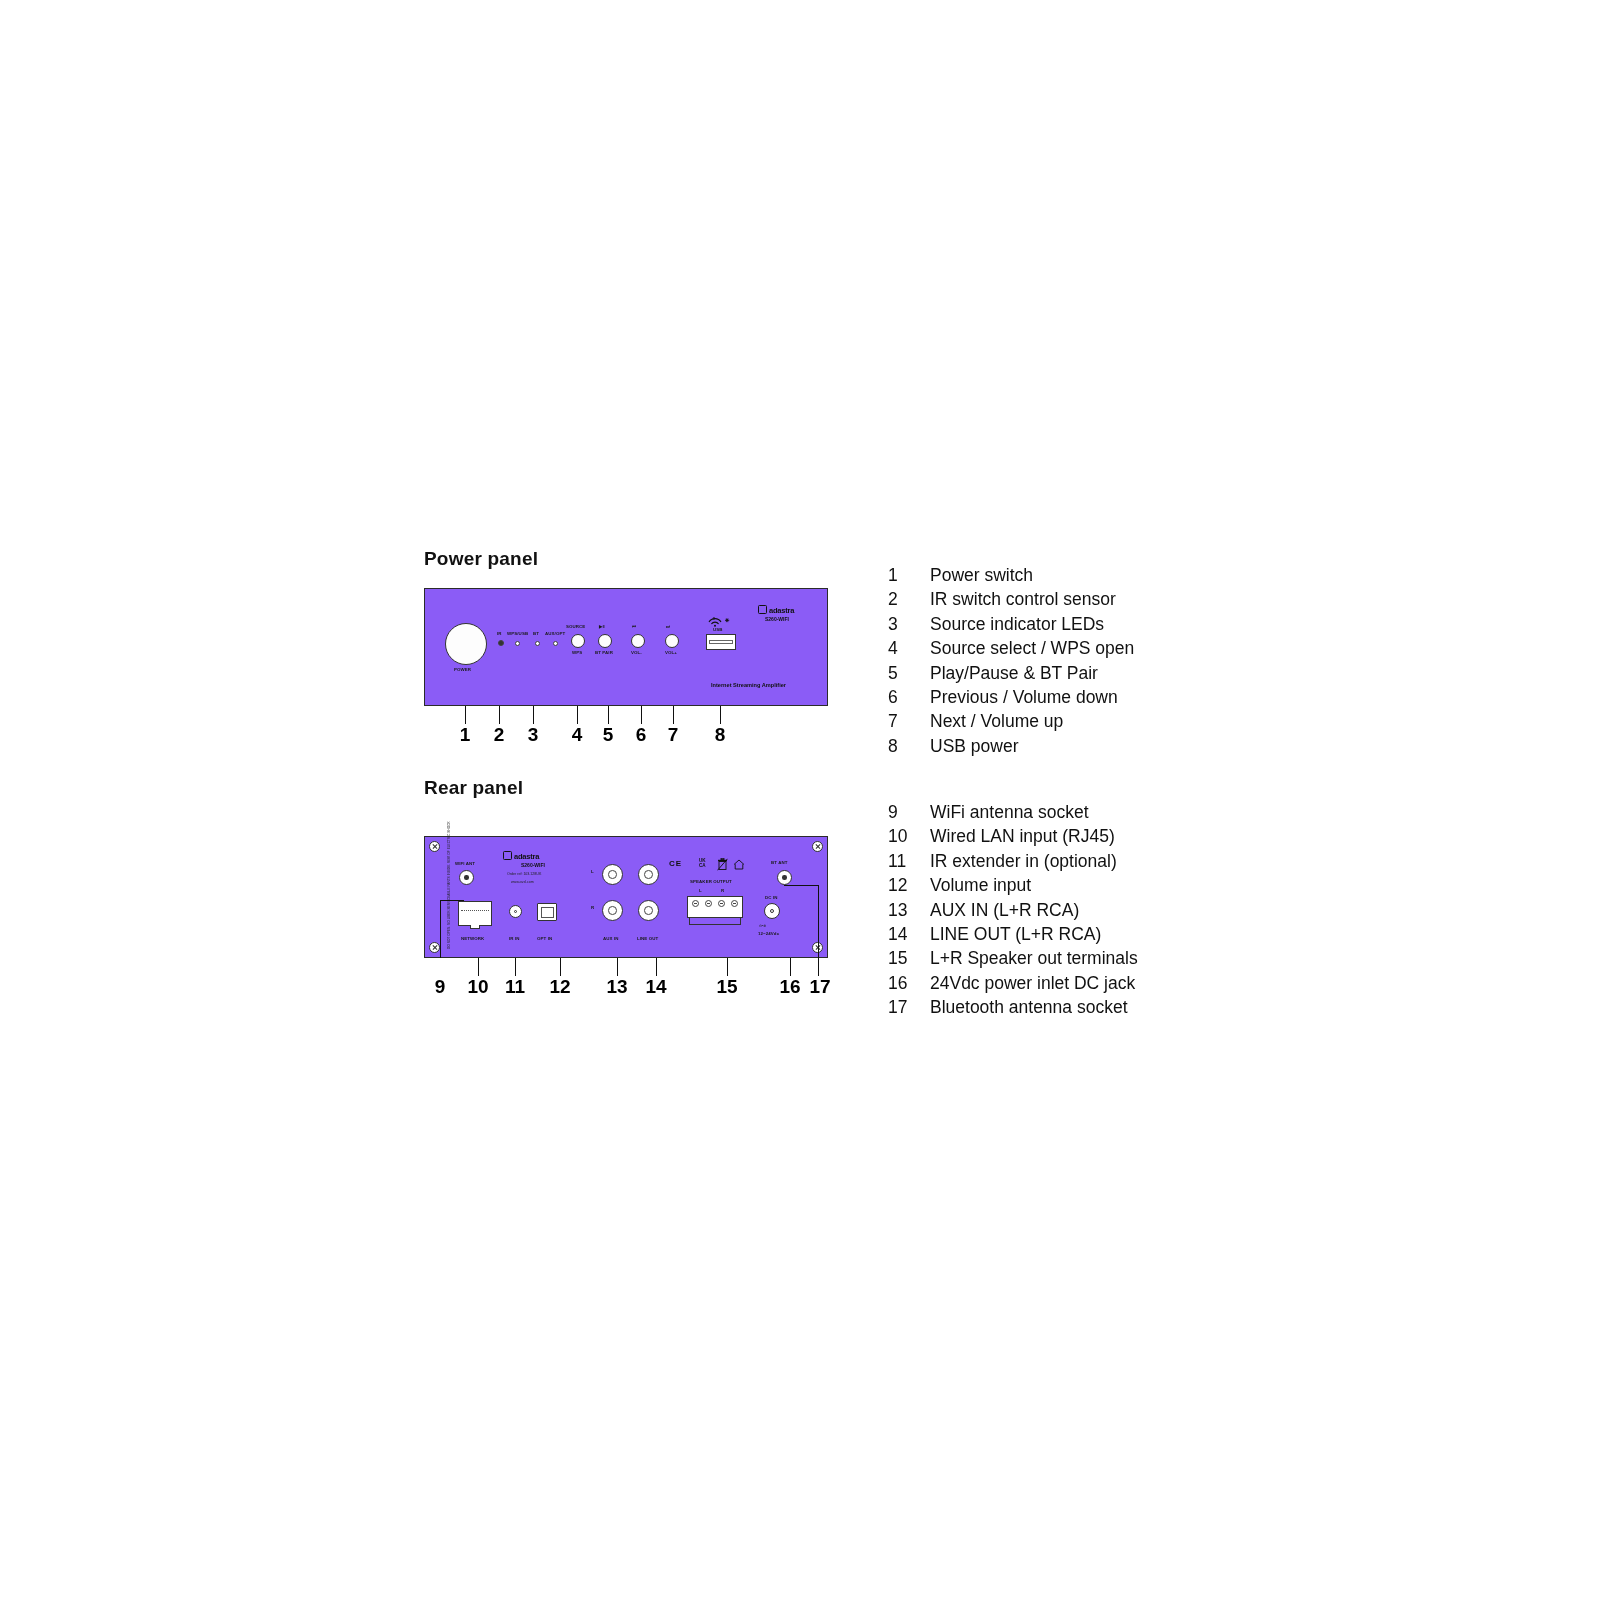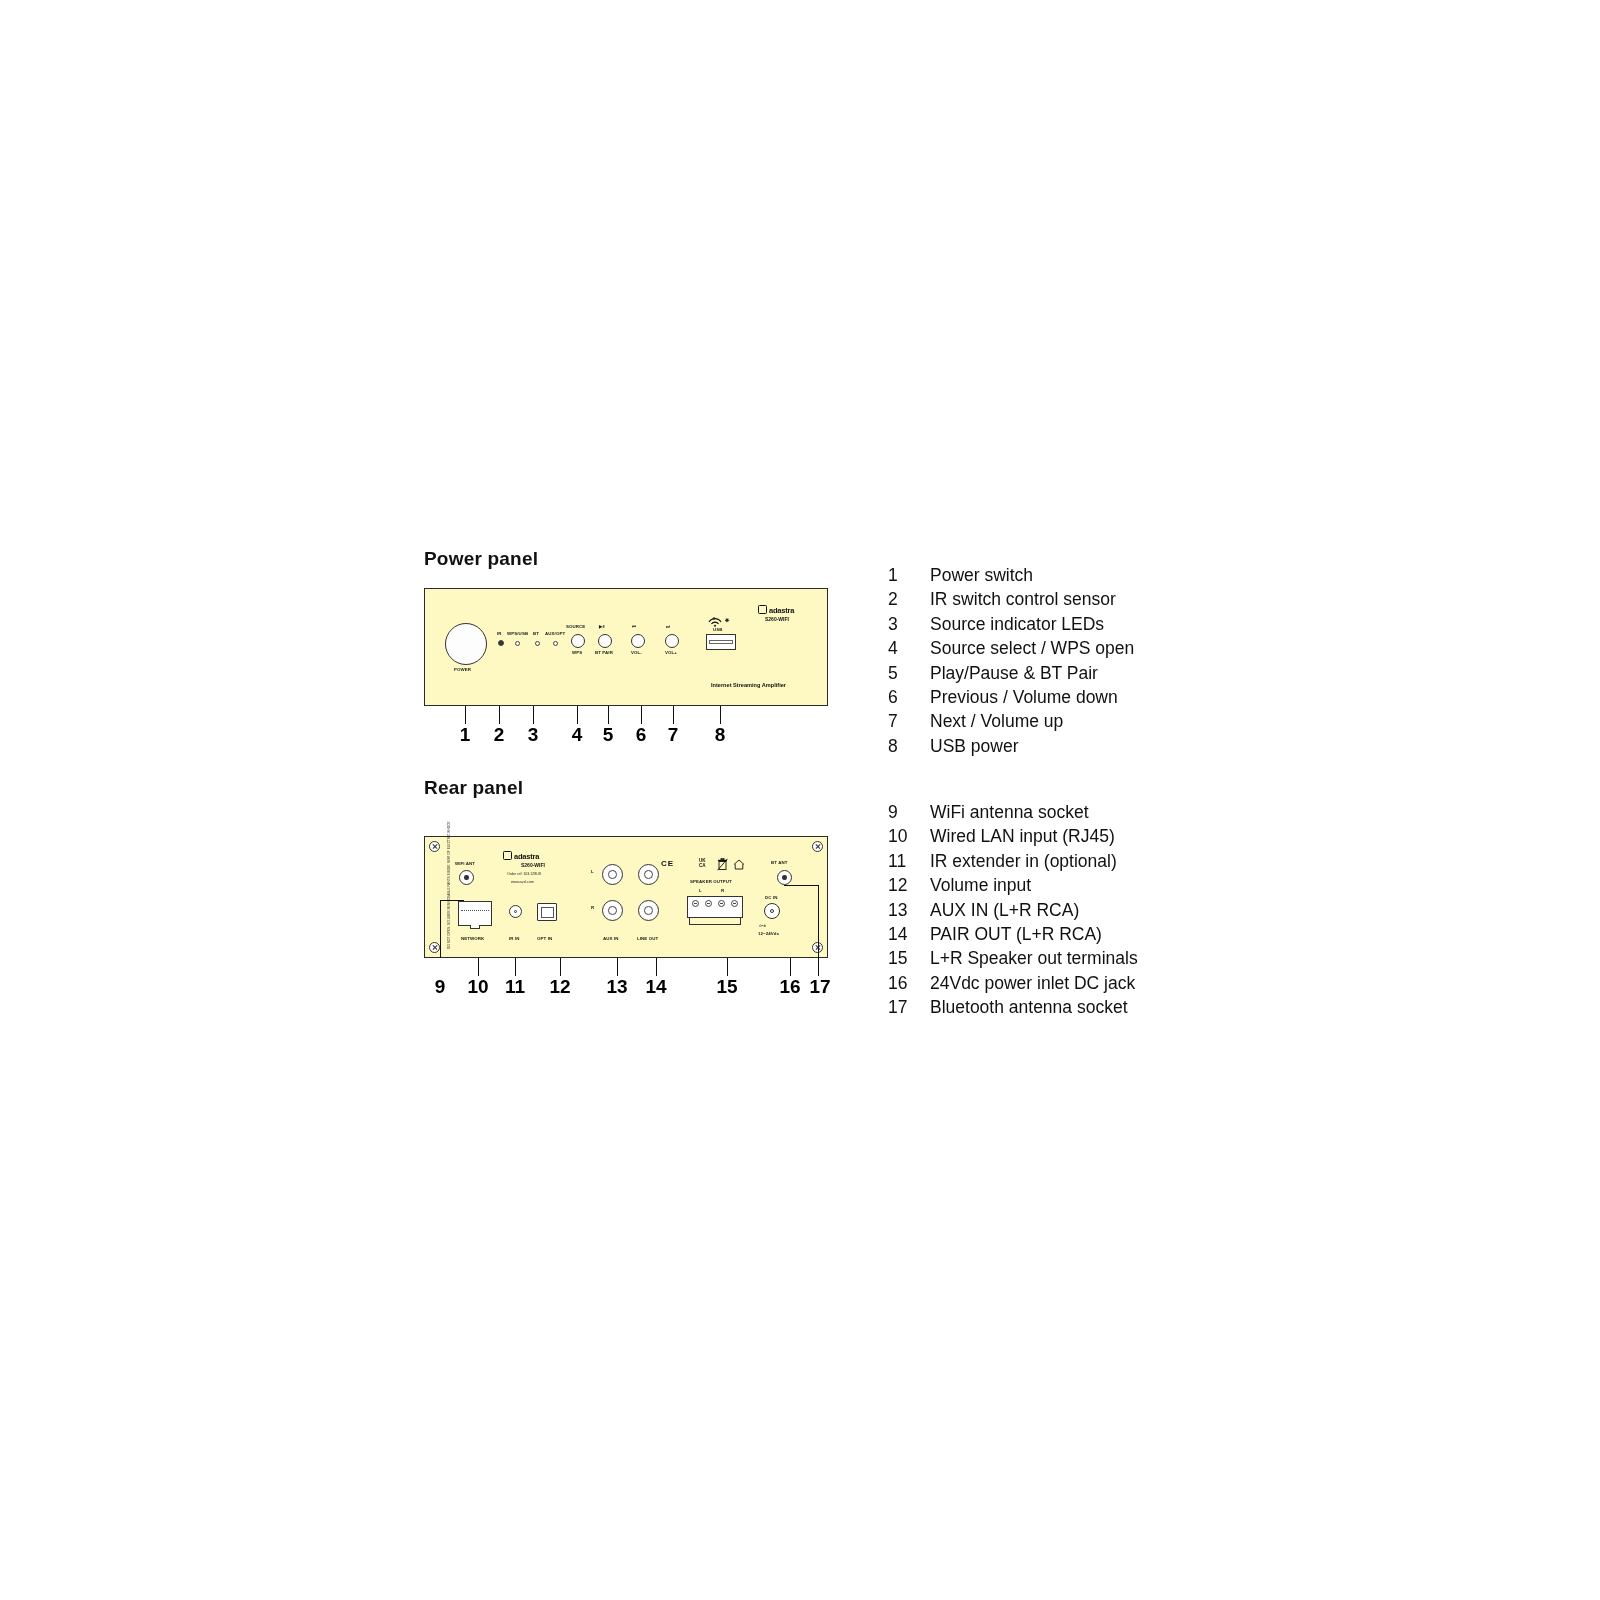--- a/index.html
+++ b/index.html
@@ -24,21 +24,21 @@
     letter-spacing: 0.2px;
     color: #111;
   }
   #front-title { left: 424px; top: 548px; }
   #rear-title  { left: 424px; top: 777px; }
 
   
   .panel {
     position: absolute;
     border: 1.6px solid #2b2b2b;
-    background: #fef9c3;
+    background: #8b5cf6;
     box-sizing: border-box;
   }
   #front-panel { left: 424px; top: 588px; width: 404px; height: 118px; }
   #rear-panel  { left: 424px; top: 836px; width: 404px; height: 122px; }
 
   
   .knob {
     position: absolute;
     border-radius: 50%;
     border: 1.4px solid #333;
@@ -480,21 +480,21 @@
   <div class="tiny-label" style="left:346px; top:23px;">BT ANT</div>
   <div class="antenna-socket" style="left:352px; top:33px; width:15px; height:15px;"></div>
 
   <div class="brand" style="left:78px; top:14px;">
     <span style="display:inline-block; width:7px; height:7px; border:1px solid #111; border-radius:1.4px; margin-right:2px; vertical-align:-1px;"></span><span>adastra</span>
   </div>
   <div class="model" style="left:96px; top:25px;">S260-WIFI</div>
   <div class="micro-label" style="left:82px; top:35px;">Order ref: 103.128UK</div>
   <div class="micro-label" style="left:86px; top:43px;">www.avsl.com</div>
 
-  <div class="cert-marks" style="left:236px; top:22px;">CE</div>
+  <div class="cert-marks" style="left:244px; top:22px;">CE</div>
   <div class="ukca" style="left:274px; top:21px;">
     <span>UK</span><br>
     <span>CA</span>
   </div>
   <svg style="position:absolute; left:292px; top:21px;" width="11" height="13" viewBox="0 0 11 13">
     <rect x="2" y="3.5" width="7" height="8" fill="none" stroke="#111" stroke-width="0.9"></rect>
     <rect x="1" y="1.8" width="9" height="1.4" fill="#111"></rect>
     <rect x="4" y="0.3" width="3" height="1.3" fill="none" stroke="#111" stroke-width="0.8"></rect>
     <line x1="0.5" y1="12.3" x2="10.5" y2="0.8" stroke="#111" stroke-width="0.9"></line>
   </svg>
@@ -542,21 +542,21 @@
   <div class="legend-row">
     <span class="legend-num">12</span>
     <span class="legend-text">Volume input</span>
   </div>
   <div class="legend-row">
     <span class="legend-num">13</span>
     <span class="legend-text">AUX IN (L+R RCA)</span>
   </div>
   <div class="legend-row">
     <span class="legend-num">14</span>
-    <span class="legend-text">PAIR OUT (L+R RCA)</span>
+    <span class="legend-text">LINE OUT (L+R RCA)</span>
   </div>
   <div class="legend-row">
     <span class="legend-num">15</span>
     <span class="legend-text">L+R Speaker out terminals</span>
   </div>
   <div class="legend-row">
     <span class="legend-num">16</span>
     <span class="legend-text">24Vdc power inlet DC jack</span>
   </div>
   <div class="legend-row">

